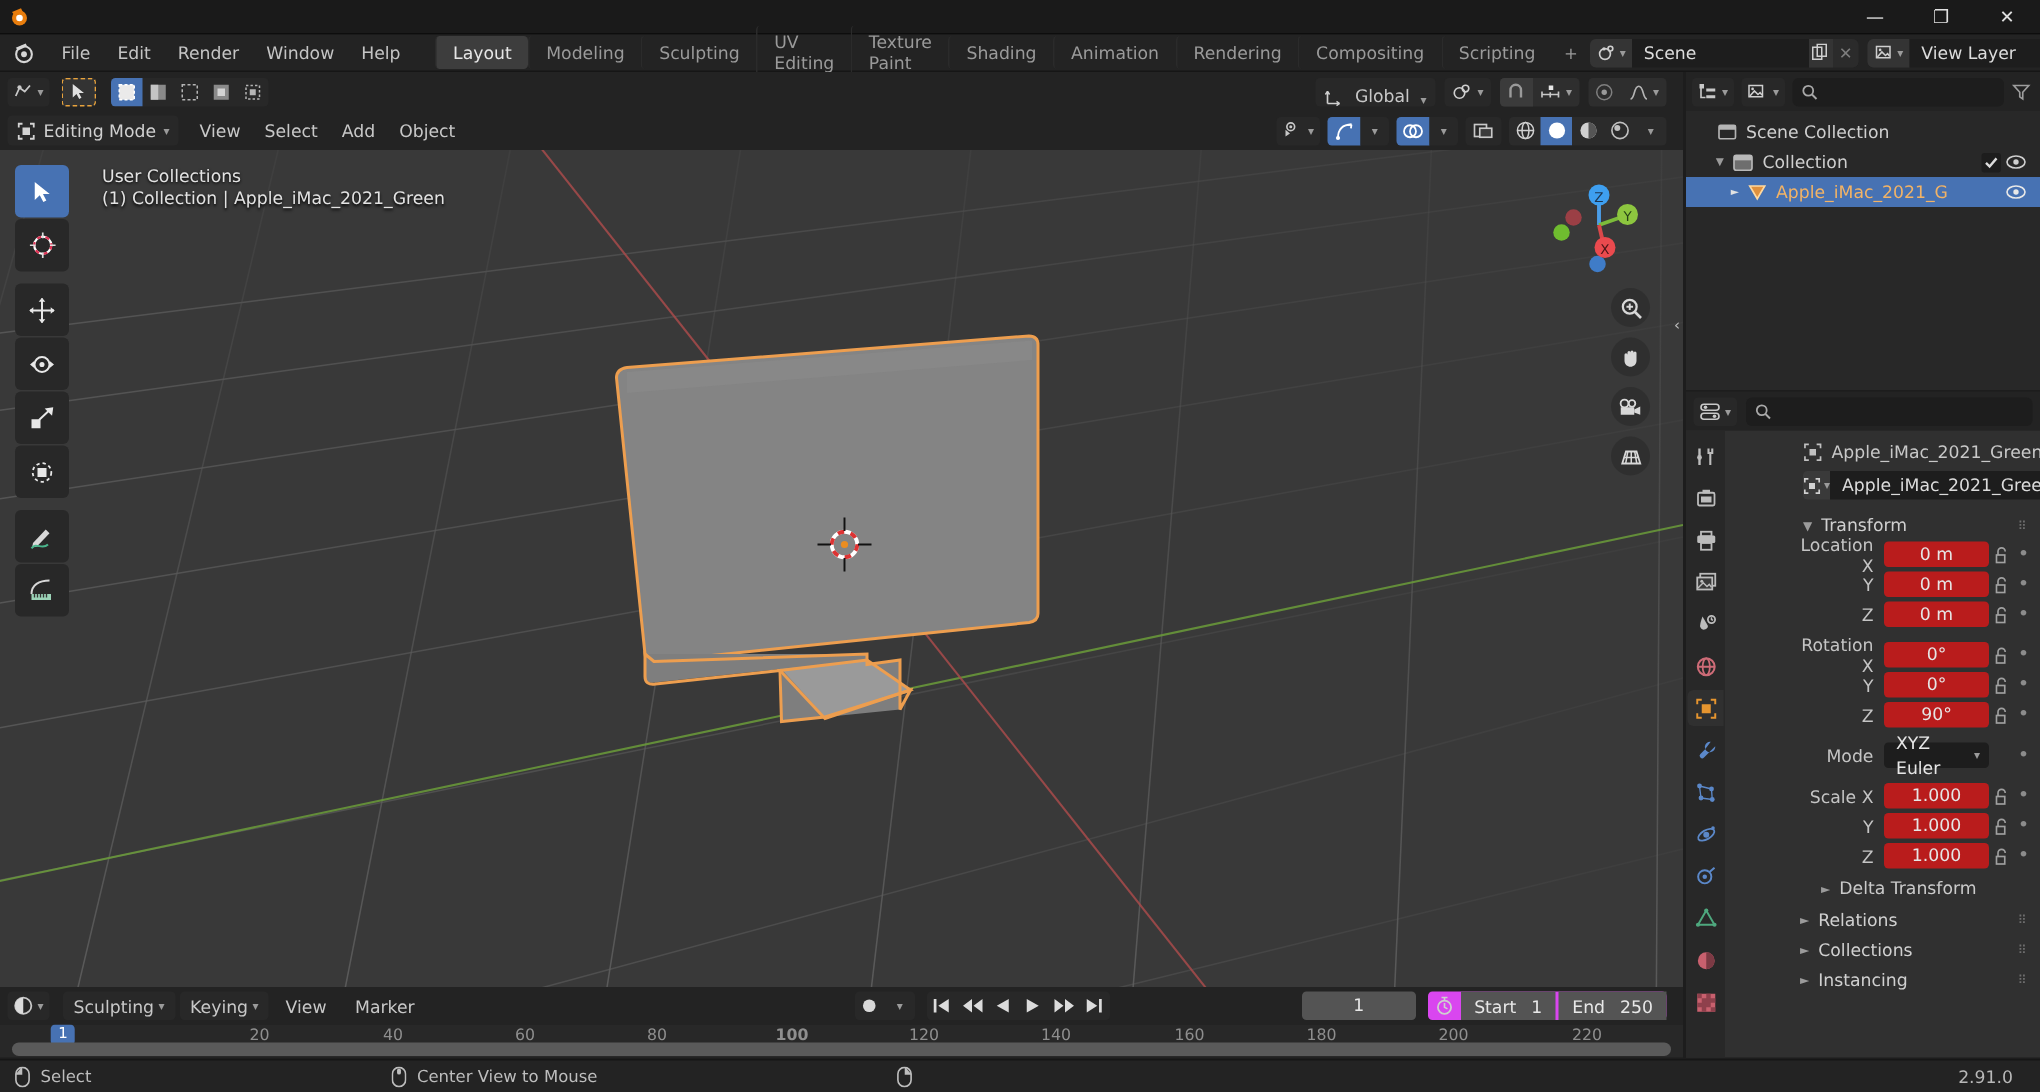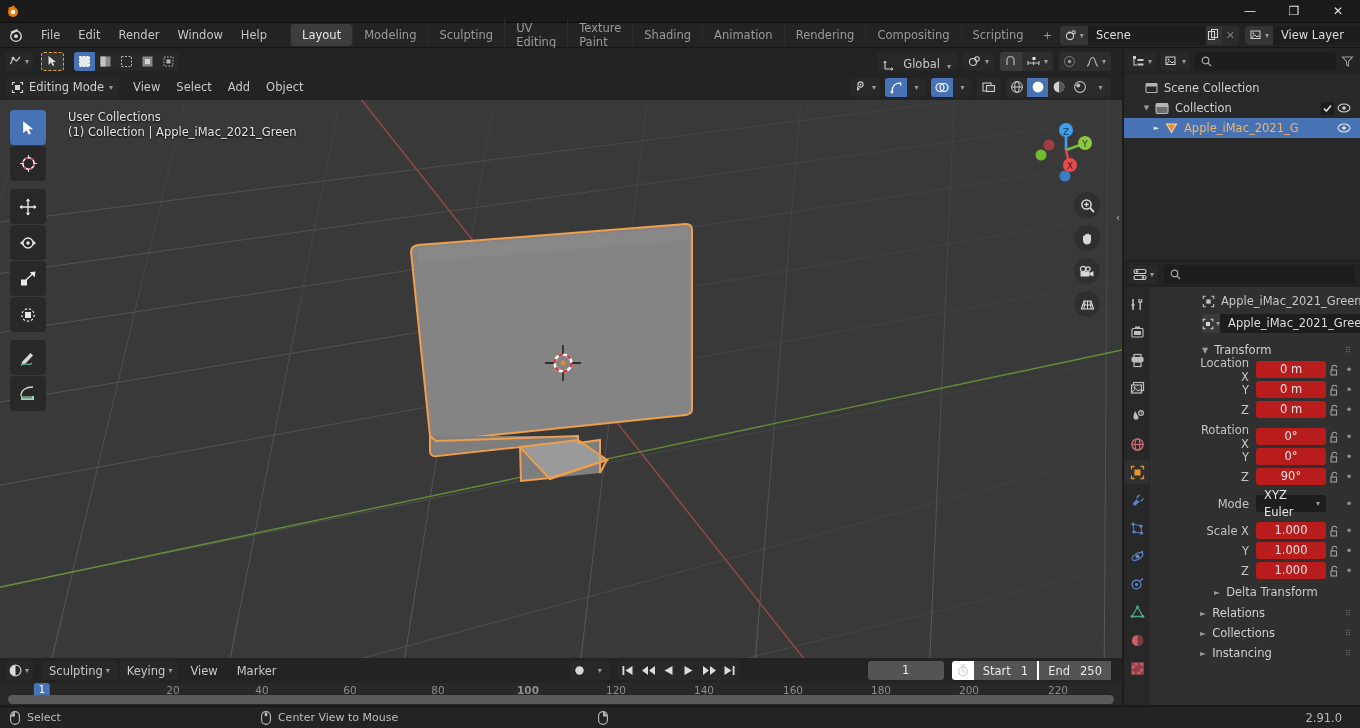--- a/index.html
+++ b/index.html
@@ -125,21 +125,21 @@
   .tl-tick { position:absolute; top:1px; font-size:10.5px; color:#8e8e8e; transform:translateX(-50%);}
   .playhead { position:absolute; top:0px; height:14px; background:#4772b3; border-radius:3px;
      color:#fff; font-size:10px; padding:0 5px; line-height:14px; transform:translateX(-50%);}
   .scrollbar { position:absolute; left:8px; top:12px; width:1106px; height:9px;
      background:#5a5a5a; border-radius:5px; }
   .tl-grp { display:flex; align-items:center; background:#282828; border-radius:3px; }
   .tl-grp > div { height:19px; min-width:20px; display:flex; align-items:center;
      justify-content:center; padding:0 3px;}
   .numfield { height:19px; background:#545454; border-radius:3px; min-width:76px;
      text-align:center; line-height:19px; font-size:11.5px; color:#e8e8e8;}
-  .serange { display:flex; align-items:center; background:#ffffff; border-radius:3px; height:19px;}
+  .serange { display:flex; align-items:center; background:#d946ef; border-radius:3px; height:19px;}
   .serange .se { display:flex; align-items:center; height:19px; background:#545454;
      padding:0 9px; gap:10px; font-size:11.5px; color:#e8e8e8;}
 
   
   .statusbar { position:absolute; left:0; top:706px; width:1360px; height:22px;
      background:#232323; display:flex; align-items:center; padding:0 10px; gap:0;
      border-top:1px solid #161616;}
   .stitem { display:flex; align-items:center; gap:7px; font-size:11px; color:#bdbdbd;
      margin-right:200px;}
   .version { margin-left:auto; font-size:11.5px; color:#b8b8b8; padding-right:8px;}

